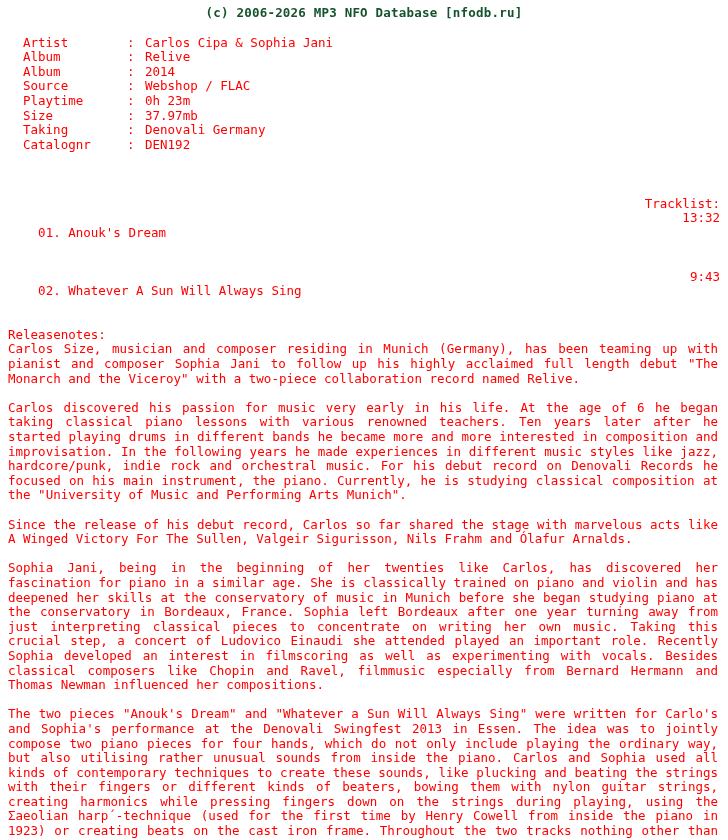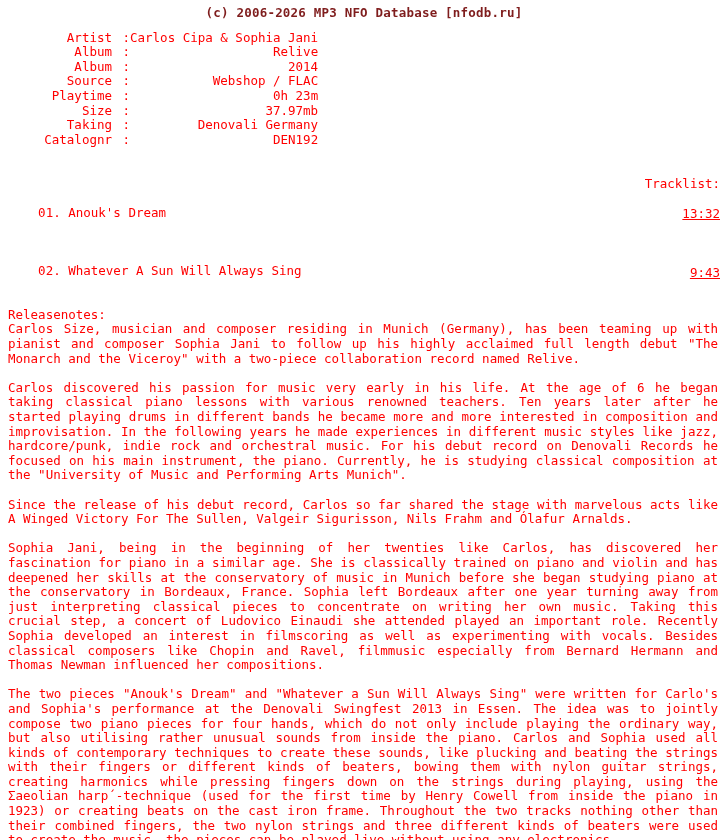--- a/index.html
+++ b/index.html
@@ -17,34 +17,33 @@
     overflow: hidden;
   }
   .page {
     padding: 6px 8px 0 8px;
     box-sizing: border-box;
     width: 728px;
   }
   .header {
     text-align: center;
     font-weight: bold;
-    color: #7f1d1d;
+    color: #14532d;
     margin-bottom: 10px;
     white-space: pre;
     letter-spacing: 0.2px;
   }
   .block {
     white-space: pre-wrap;
     word-wrap: break-word;
   }
   .info-table {
     border-collapse: collapse;
-    margin: 0;
+    margin: 15px;
     padding: 0;
-    text-align: right;
   }
   .info-table td {
     padding: 0;
     margin: 0;
     vertical-align: top;
     white-space: pre;
     font-size: 12.5px;
     line-height: 14.6px;
   }
   .info-label {
@@ -61,23 +60,22 @@
     text-align: right;
   }
   .track-row {
     position: relative;
     white-space: pre;
     width: 712px;
   }
   .track-time {
     position: absolute;
     right: 0;
-    top: 16px;
+    top: 0;
     white-space: pre;
-    text-decoration: underline;
   }
   .para {
     white-space: pre-wrap;
     text-align: justify;
     text-justify: inter-character;
     width: 710px;
   }
 </style>
 </head>
 <body>

